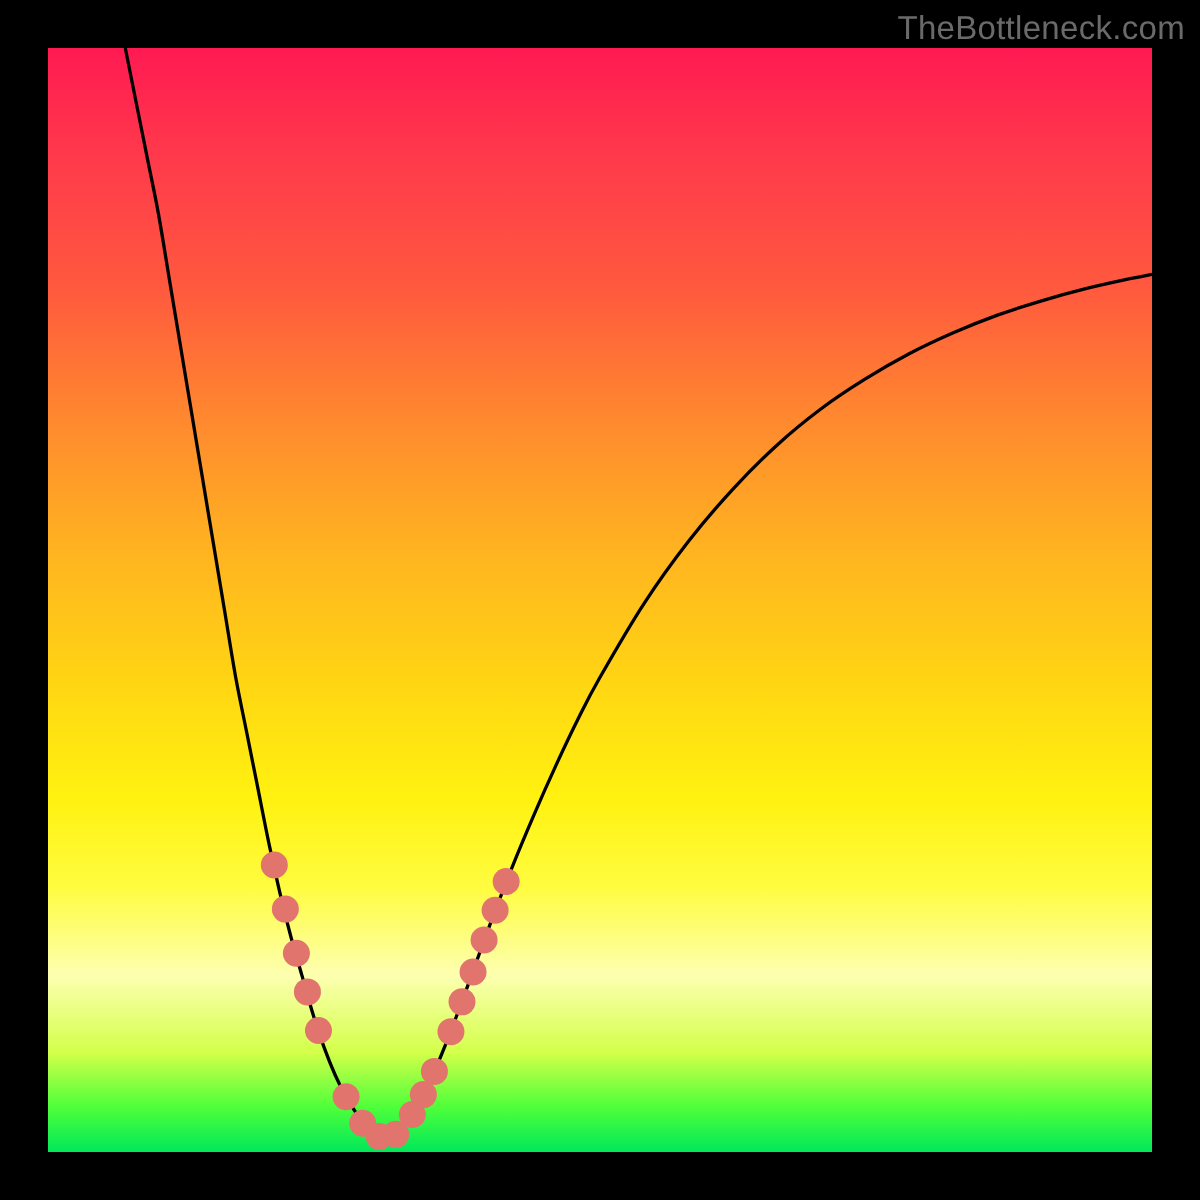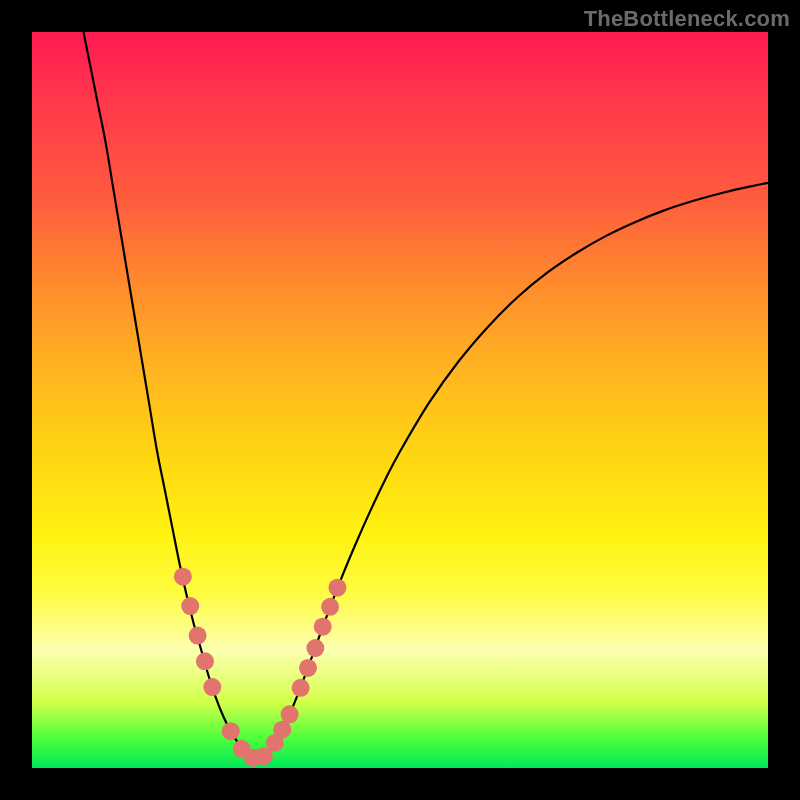--- a/index.html
+++ b/index.html
@@ -48,21 +48,21 @@
       #4dff3a 96%,
       #00e85a 100%
     );
   }
   .watermark {
     position: absolute;
     top: 6px;
     right: 10px;
     color: #6a6a6a;
     font-size: 22px;
-    font-weight: 700;
+    font-weight: 400;
     letter-spacing: 0.2px;
     z-index: 50;
     user-select: none;
   }
   svg.curve {
     position: absolute;
     left: 0;
     top: 0;
     width: 100%;
     height: 100%;

